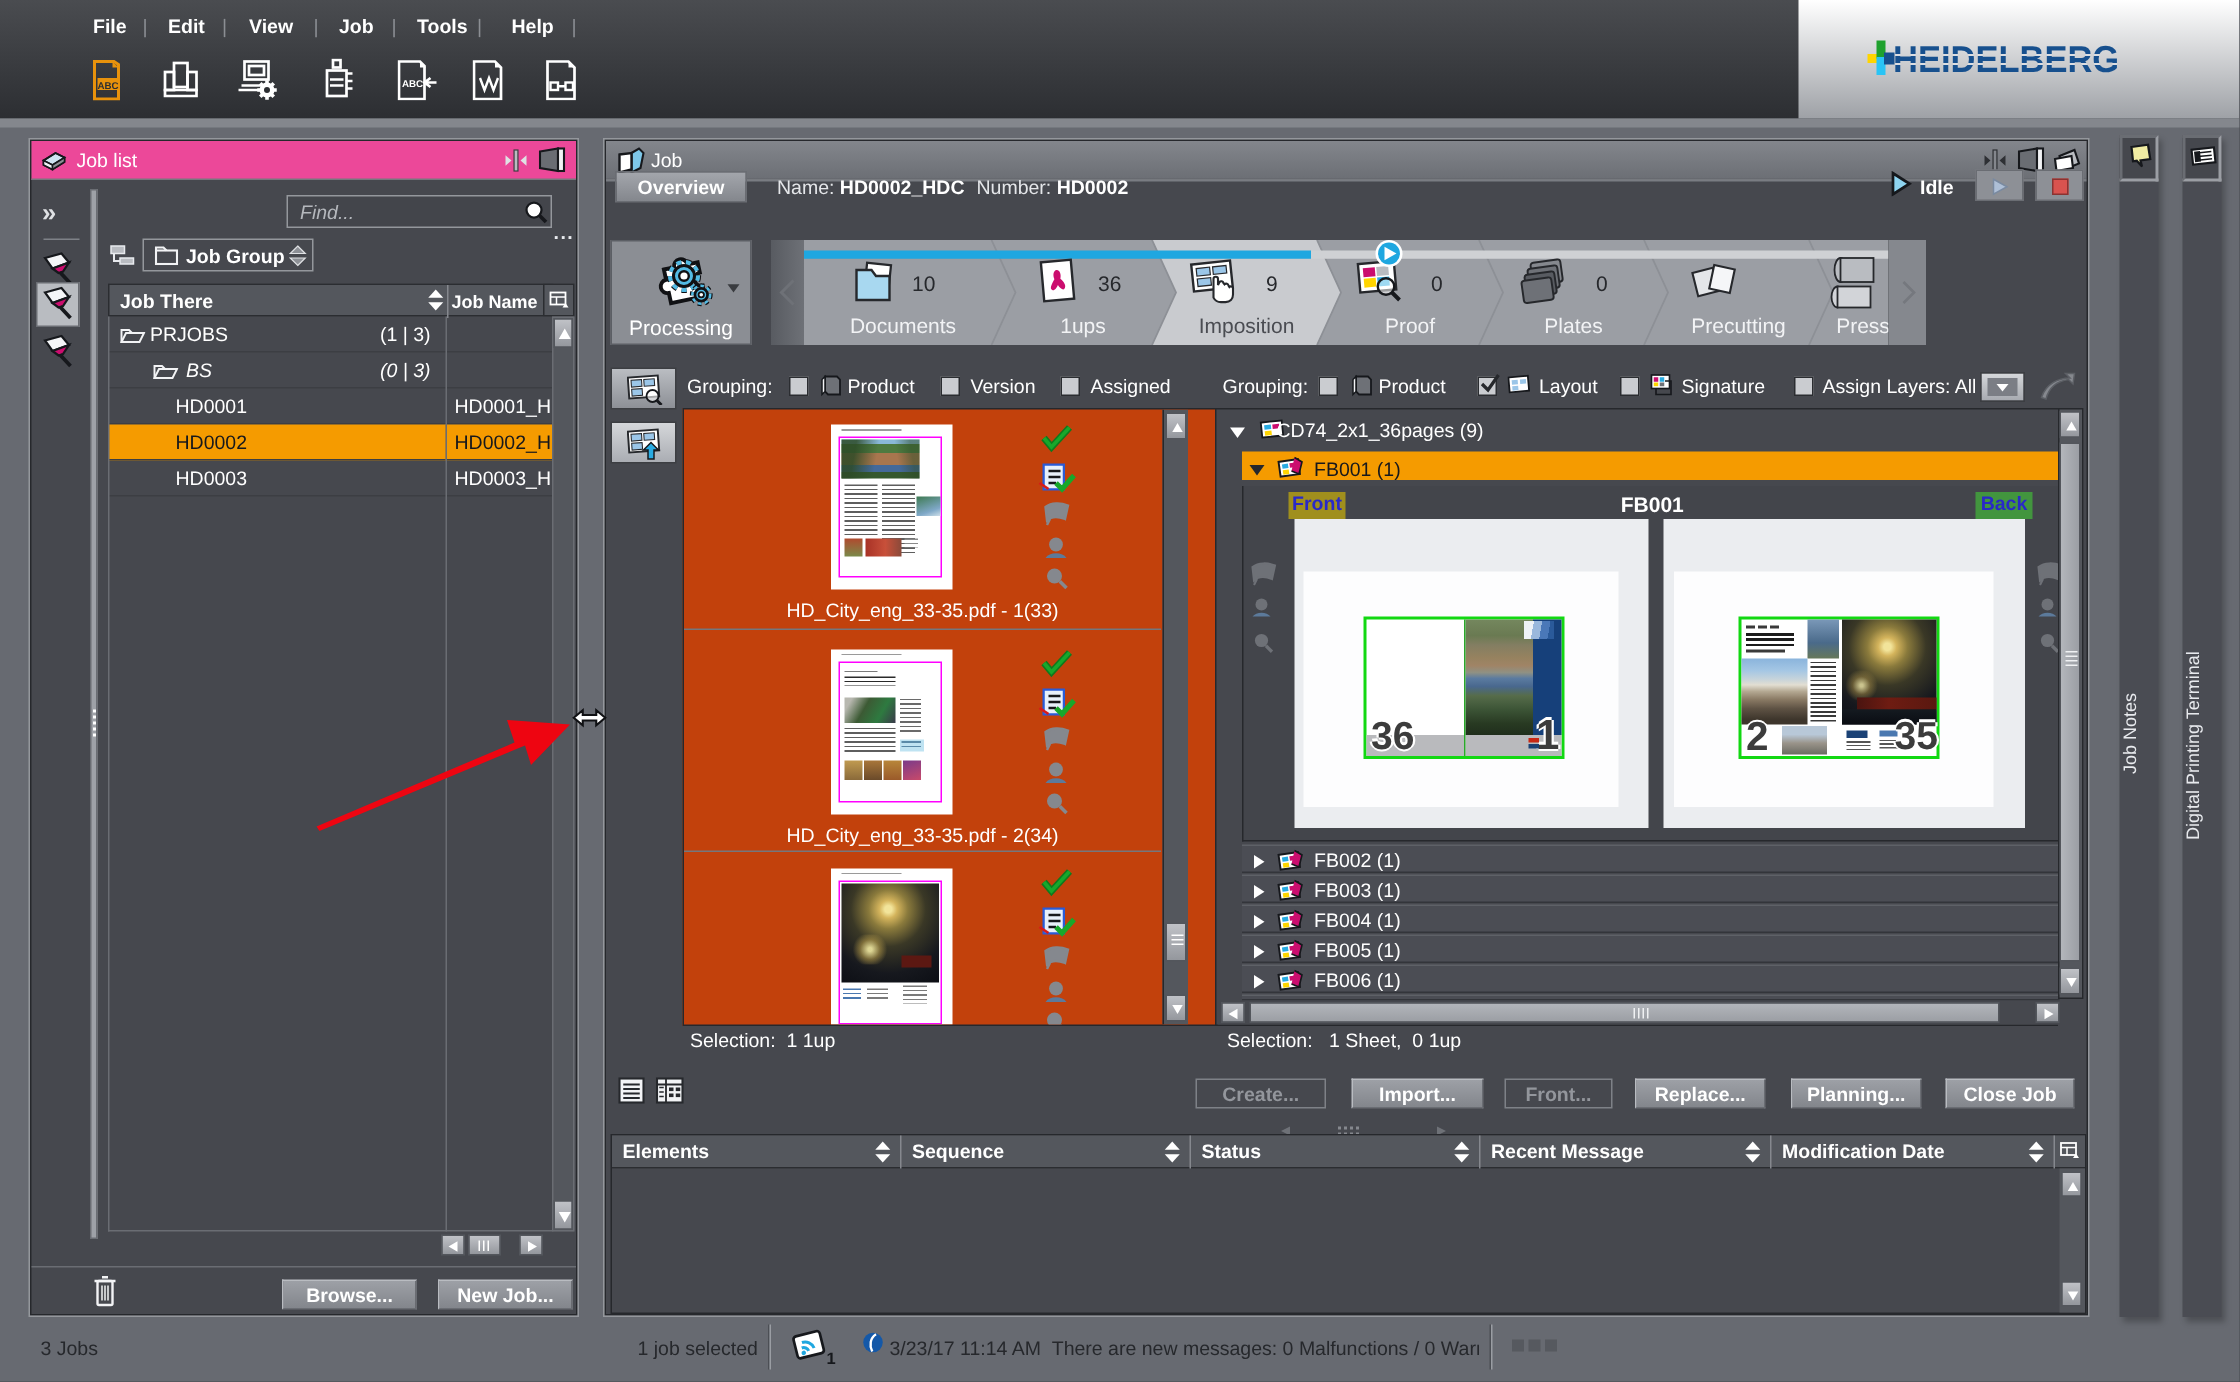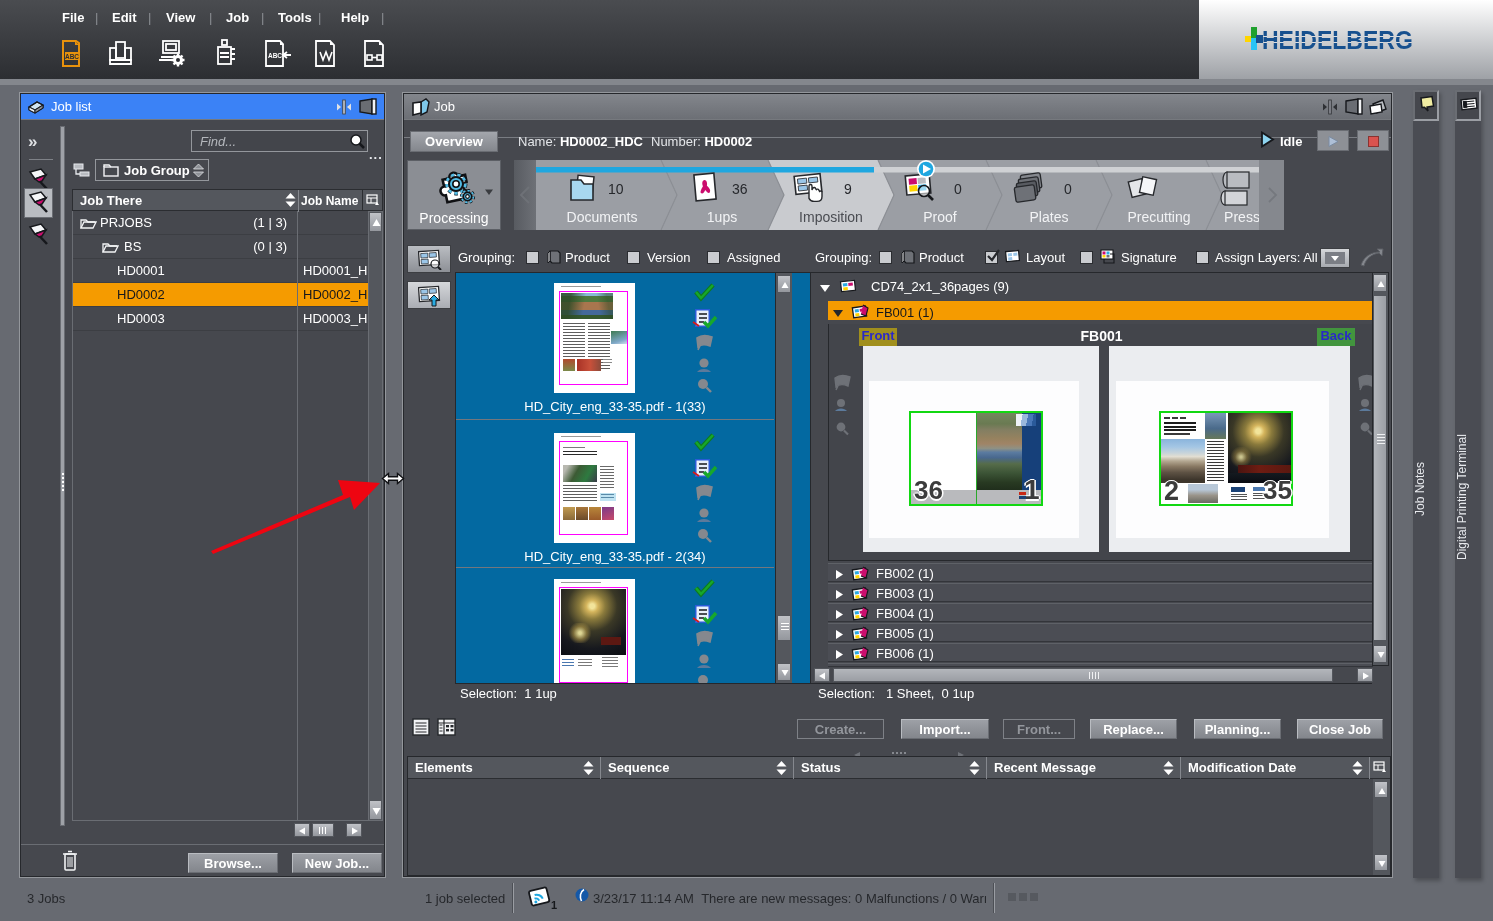--- a/index.html
+++ b/index.html
@@ -1,20 +1,20 @@
 <!DOCTYPE html>
 <html><head>
 <meta charset="utf-8">
 <style>
 * { margin:0; padding:0; box-sizing:border-box; }
 html,body { width:1493px; height:921px; overflow:hidden; }
 body { font-family:"Liberation Sans", sans-serif; background:#676a71; position:relative; }
 .abs { position:absolute; } span.abs { white-space:nowrap; }
 .panel { background:#46484e; border:1px solid #26282c; outline:1px solid #94979c; }
-.titlebar { background:#3b82f6; color:#fff; font-size:13px; border-bottom:1px solid #76797e; }
+.titlebar { background:#ec4899; color:#fff; font-size:13px; border-bottom:1px solid #76797e; }
 .btn { background:linear-gradient(#9da0a6,#83868c); border:1px solid #6a6d73; border-top-color:#b9bcc1; border-left-color:#b9bcc1; color:#fff; font-weight:bold; font-size:13px; text-align:center; }
 .btn.dis { background:none; border:1px solid #7e8187; color:#93969c; }
 .cb { width:13px; height:13px; background:#caccd0; border:1px solid #2b2d31; }
 .wlabel { color:#fff; font-size:12px; }
 .fbrow { width:545px; height:19px; background:#4b4d54; border-top:1px solid #5e6167; border-bottom:1px solid #33353a; }
 .fbrow span { position:absolute; left:48px; top:2px; color:#fff; font-size:13px; }
 .hcol { height:22px; }
 .hcol span { position:absolute; left:7px; top:3px; color:#fff; font-size:13px; font-weight:bold; white-space:nowrap; }
 </style>
 </head>
@@ -201,21 +201,21 @@
 
     <div class="abs" style="left:0;top:0;width:297px;height:24px;border-bottom:1px solid #3c3e43;">
       <svg class="abs" style="left:7px;top:5px;" width="18" height="14" viewBox="0 0 18 14">
         <path d="M2 12 V4 h5 l2 2 h7" fill="none" stroke="#f2f3f5" stroke-width="1.3"></path>
         <path d="M2 12 L5 6 h12 l-3 6 z" fill="none" stroke="#f2f3f5" stroke-width="1.3"></path>
       </svg>
       <span class="abs" style="left:28px;top:4px;">PRJOBS</span>
       <span class="abs" style="left:160px;top:4px;width:55px;text-align:right;">(1 | 3)</span>
     </div>
 
-    <div class="abs" style="left:0;top:24px;width:332px;height:24px;border-bottom:1px solid #3c3e43;">
+    <div class="abs" style="left:0;top:24px;width:332px;height:24px;border-bottom:1px solid #3c3e43;font-style:italic;">
       <svg class="abs" style="left:29px;top:5px;" width="18" height="14" viewBox="0 0 18 14">
         <path d="M2 12 V4 h5 l2 2 h7" fill="none" stroke="#f2f3f5" stroke-width="1.3"></path>
         <path d="M2 12 L5 6 h12 l-3 6 z" fill="none" stroke="#f2f3f5" stroke-width="1.3"></path>
       </svg>
       <span class="abs" style="left:52px;top:4px;">BS</span>
       <span class="abs" style="left:160px;top:4px;width:55px;text-align:right;">(0 | 3)</span>
     </div>
 
     <div class="abs" style="left:0;top:48px;width:297px;height:24px;border-bottom:1px solid #3c3e43;">
       <span class="abs" style="left:45px;top:4px;">HD0001</span>
@@ -295,21 +295,21 @@
     <svg class="abs" style="left:941px;top:4px;" width="19" height="17" viewBox="0 0 19 17">
       <path d="M1 3 L13 1 V16 L1 14 Z" fill="#6a6d73" stroke="#16181c" stroke-width="1.4"></path>
       <rect x="13" y="1" width="4" height="15" fill="#f2f3f5" stroke="#16181c" stroke-width="1.4"></rect>
     </svg>
     <svg class="abs" style="left:964px;top:4px;" width="20" height="18" viewBox="0 0 20 18">
       <path d="M5 6 l10 -4 3 9 -10 4 z" fill="#b9bcc1" stroke="#16181c" stroke-width="1.4"></path>
       <path d="M2 8 l11 -2 1 8 -11 2 z" fill="#fff" stroke="#16181c" stroke-width="1.4"></path>
     </svg>
   </div>
 
-  <div class="abs" style="left:0;top:29px;width:987px;height:15px;border-bottom:1px solid #797c82;">
+  <div class="abs" style="left:0;top:12px;width:987px;height:15px;border-bottom:1px solid #797c82;">
     <div class="abs" style="left:6px;top:8px;width:88px;height:21px;background:linear-gradient(#a3a6ac,#84878d);border:1px solid #6a6d73;color:#fff;font-size:13px;font-weight:bold;text-align:center;padding-top:2px;">Overview</div>
     <span class="abs" style="left:114px;top:11px;color:#e4e6e9;font-size:13px;">Name: <b style="color:#fff;">HD0002_HDC</b></span>
     <span class="abs" style="left:247px;top:11px;color:#e4e6e9;font-size:13px;">Number: <b style="color:#fff;">HD0002</b></span>
     <svg class="abs" style="left:855px;top:8px;" width="17" height="17" viewBox="0 0 17 17">
       <path d="M3 1.5 L14 8.5 L3 15.5 Z" fill="#8ed4f0" stroke="#16181c" stroke-width="1.8"></path>
     </svg>
     <span class="abs" style="left:876px;top:11px;color:#fff;font-size:13px;font-weight:bold;">Idle</span>
     <div class="abs" style="left:913px;top:7px;width:32px;height:21px;background:#8d9096;border:1px solid #6a6d73;">
       <svg class="abs" style="left:9px;top:4px;" width="13" height="13" viewBox="0 0 13 13">
           <path d="M2 1.5 L11 6.5 L2 11.5 Z" fill="#aebfd6" stroke="#7a8aa0" stroke-width="1"></path>
@@ -488,21 +488,21 @@
     <svg class="abs" style="left:139px;top:9px;" width="16" height="16" viewBox="0 0 16 16">
       <path d="M4 2 h8 l2 2 v10 h-8 l-2 -2 z" fill="#6e7177" stroke="#16181c" stroke-width="1.2"></path>
       <path d="M2 4 l2 -2 v10 l-2 2 z" fill="#f2f3f5" stroke="#16181c" stroke-width="1"></path>
     </svg>
     <span class="abs wlabel" style="left:158px;top:10px;font-size:13px;">Product</span>
     <div class="abs cb" style="left:220px;top:11px;"></div>
     <span class="abs wlabel" style="left:240px;top:10px;font-size:13px;">Version</span>
     <div class="abs cb" style="left:300px;top:11px;"></div>
     <span class="abs wlabel" style="left:320px;top:10px;font-size:13px;">Assigned</span>
 
-    <div class="abs" style="left:48px;top:32px;width:386px;height:412px;border:1px solid #26282c;background:#0369a1;overflow:hidden;">
+    <div class="abs" style="left:48px;top:32px;width:386px;height:412px;border:1px solid #26282c;background:#c2410c;overflow:hidden;">
 
       <div class="abs" style="left:0;top:146px;width:318px;height:1px;background:#74777d;"></div>
       <div class="abs" style="left:0;top:294px;width:318px;height:1px;background:#74777d;"></div>
 
       <div class="abs" style="left:319px;top:0;width:17px;height:410px;background:#54575d;border-left:1px solid #26282c;">
         <div class="abs" style="left:1px;top:2px;width:14px;height:18px;background:linear-gradient(#c0c2c7,#94979d);border:1px solid #53565c;">
           <svg class="abs" style="left:3px;top:5px;" width="8" height="8" viewBox="0 0 8 8">
               <path d="M4 1 L7.5 7 H0.5 Z" fill="#fff"></path>
             </svg>
         </div>
@@ -677,21 +677,21 @@
           <path d="M1 2 h10 l-5 7 z" fill="#fff"></path>
         </svg>
       <svg class="abs" style="left:28px;top:5px;" width="20" height="16" viewBox="0 0 20 16">
         <rect x="2" y="3" width="14" height="10" fill="#fff" stroke="#16181c" stroke-width="1.2" transform="rotate(-6 9 8)"></rect>
         <g transform="rotate(-6 9 8)">
             <rect x="4" y="5" width="4.5" height="3" fill="#29abe2"></rect>
             <rect x="9.5" y="5" width="4.5" height="3" fill="#cb0d6e"></rect>
             <rect x="4" y="9" width="4.5" height="3" fill="#ffd500"></rect>
           </g>
       </svg>
-      <span class="abs wlabel" style="left:60px;top:6px;font-size:13px;">CD74_2x1_36pages (9)</span>
+      <span class="abs wlabel" style="left:40px;top:6px;font-size:13px;">CD74_2x1_36pages (9)</span>
 
       <div class="abs" style="left:17px;top:28px;width:545px;height:19px;background:#f59b00;">
         <svg class="abs" style="left:4px;top:7px;" width="12" height="10" viewBox="0 0 12 10">
             <path d="M1 2 h10 l-5 7 z" fill="#26282c"></path>
           </svg>
         <svg class="abs" style="left:23px;top:2px;" width="20" height="18" viewBox="0 0 20 18">
           <rect x="2" y="4" width="13" height="10" fill="#fff" stroke="#16181c" stroke-width="1.3" transform="rotate(-8 8 9)"></rect>
           <g transform="rotate(-8 8 9)">
               <rect x="4" y="6" width="4" height="3" fill="#29abe2"></rect>
               <rect x="9" y="6" width="4" height="3" fill="#cb0d6e"></rect>

